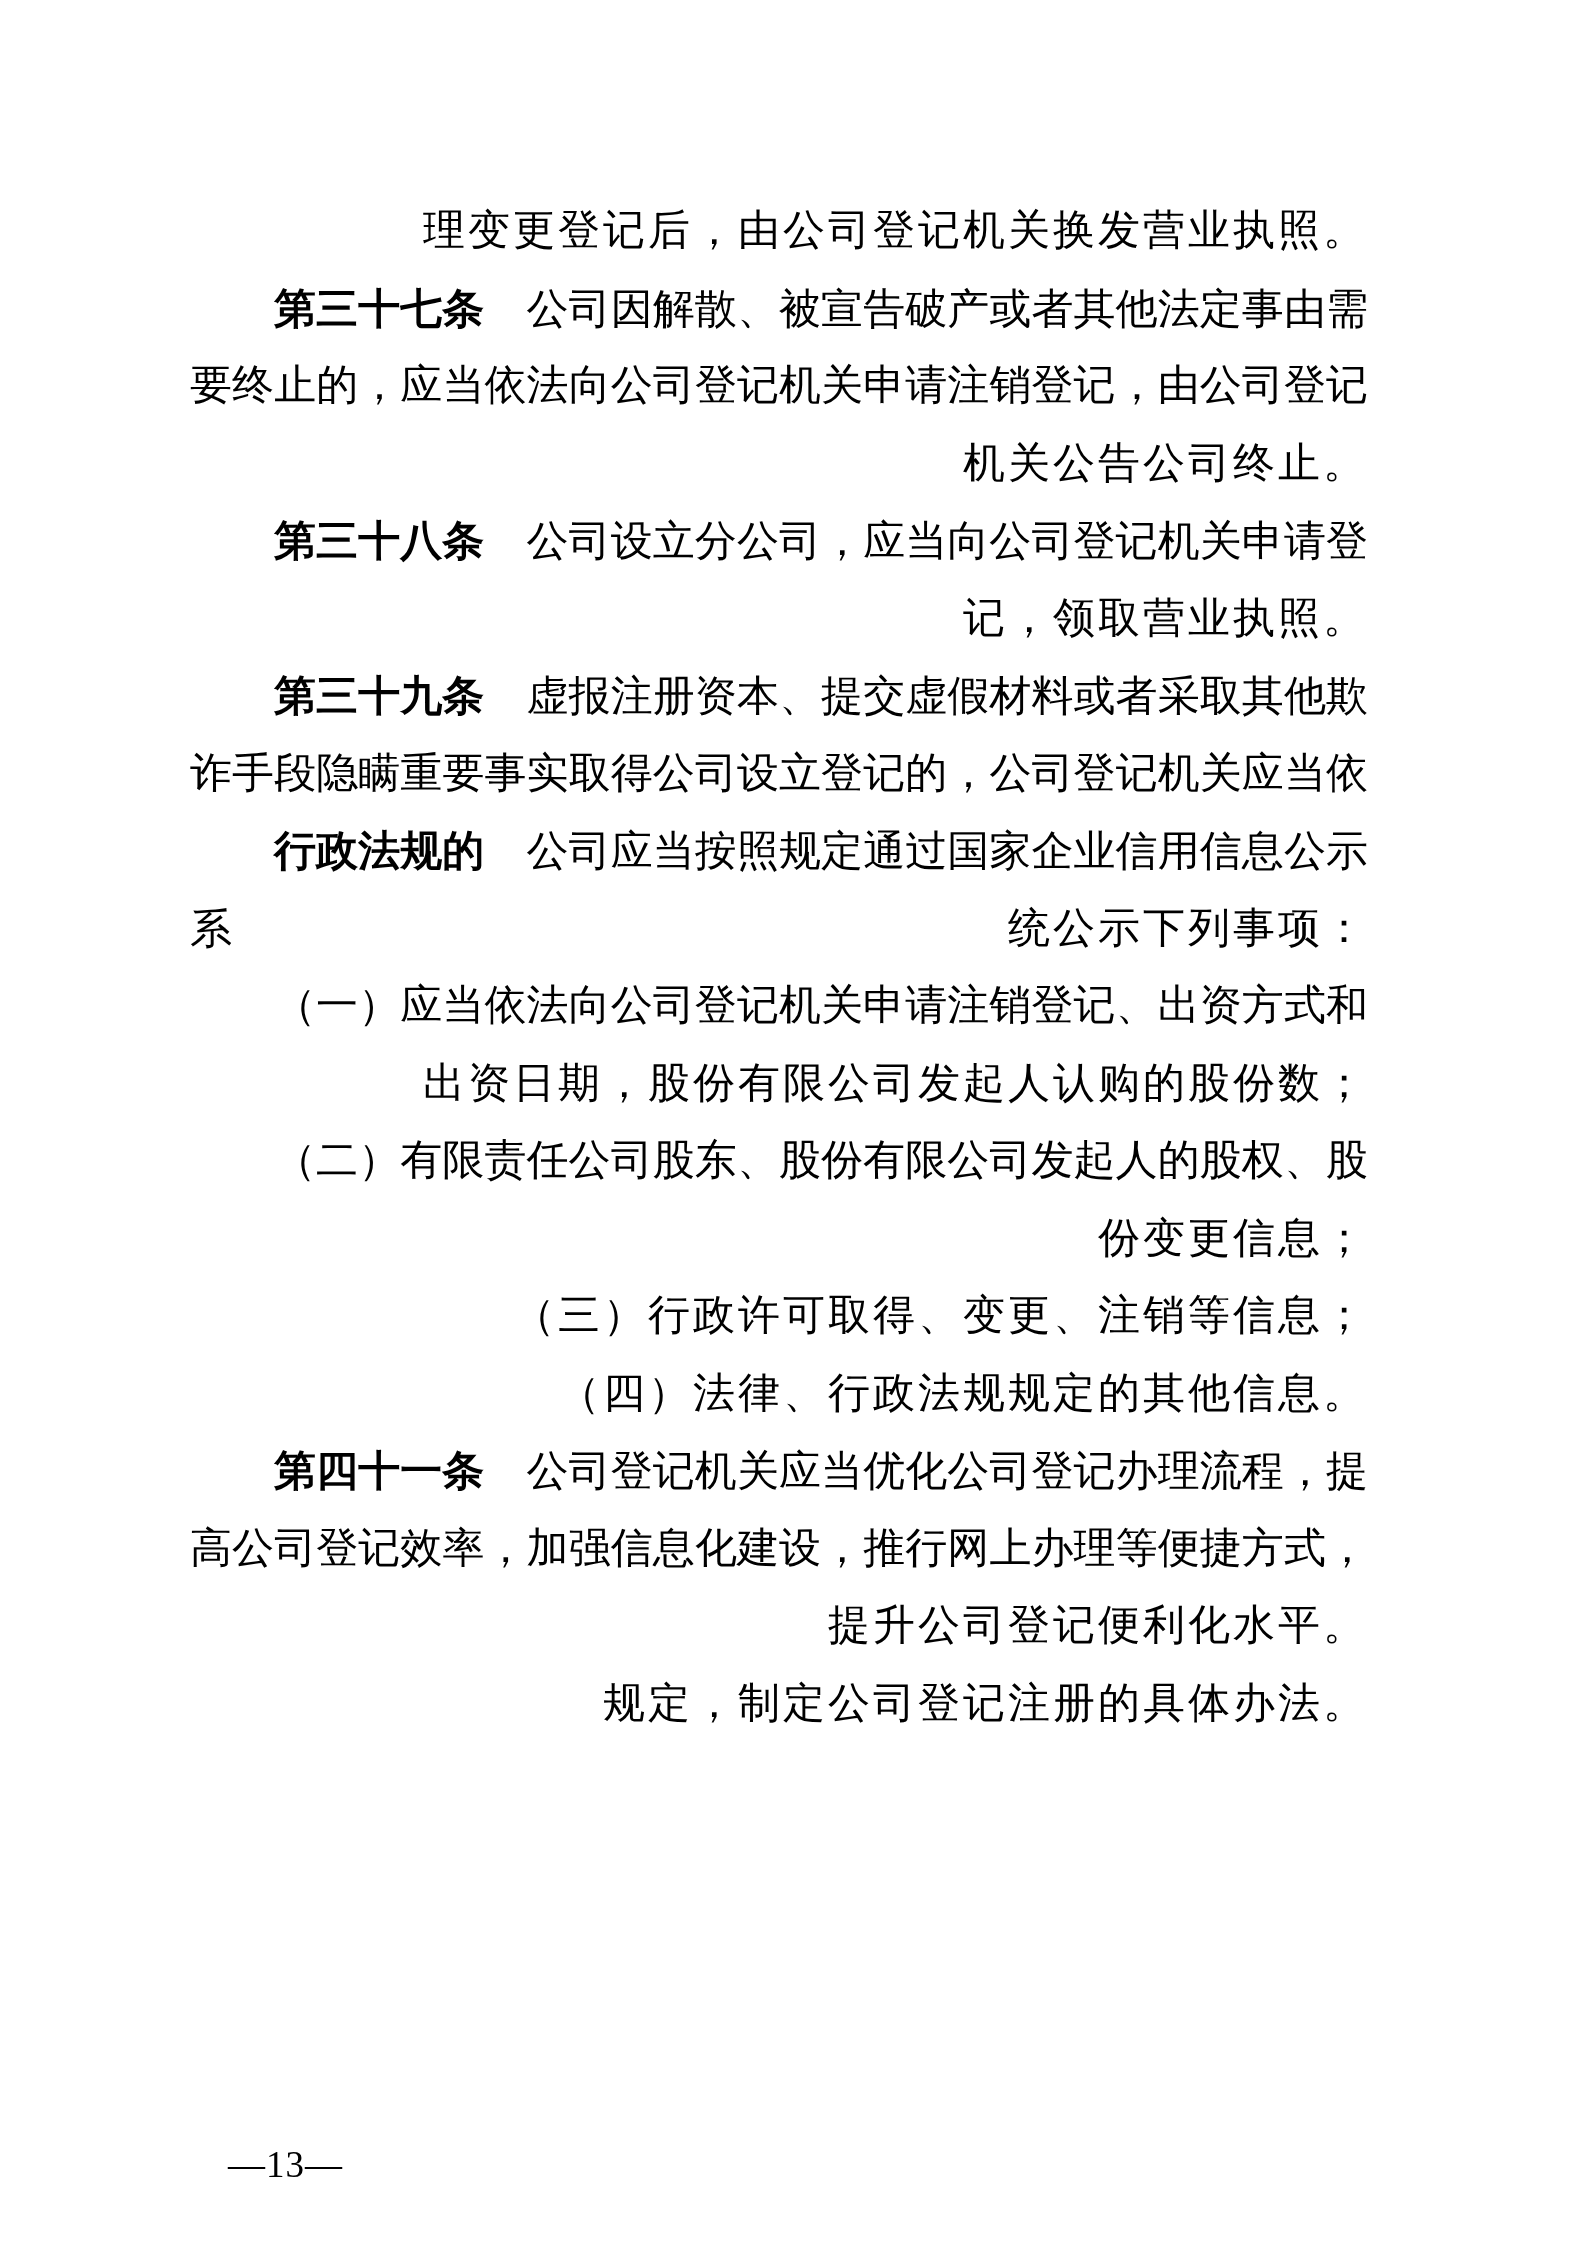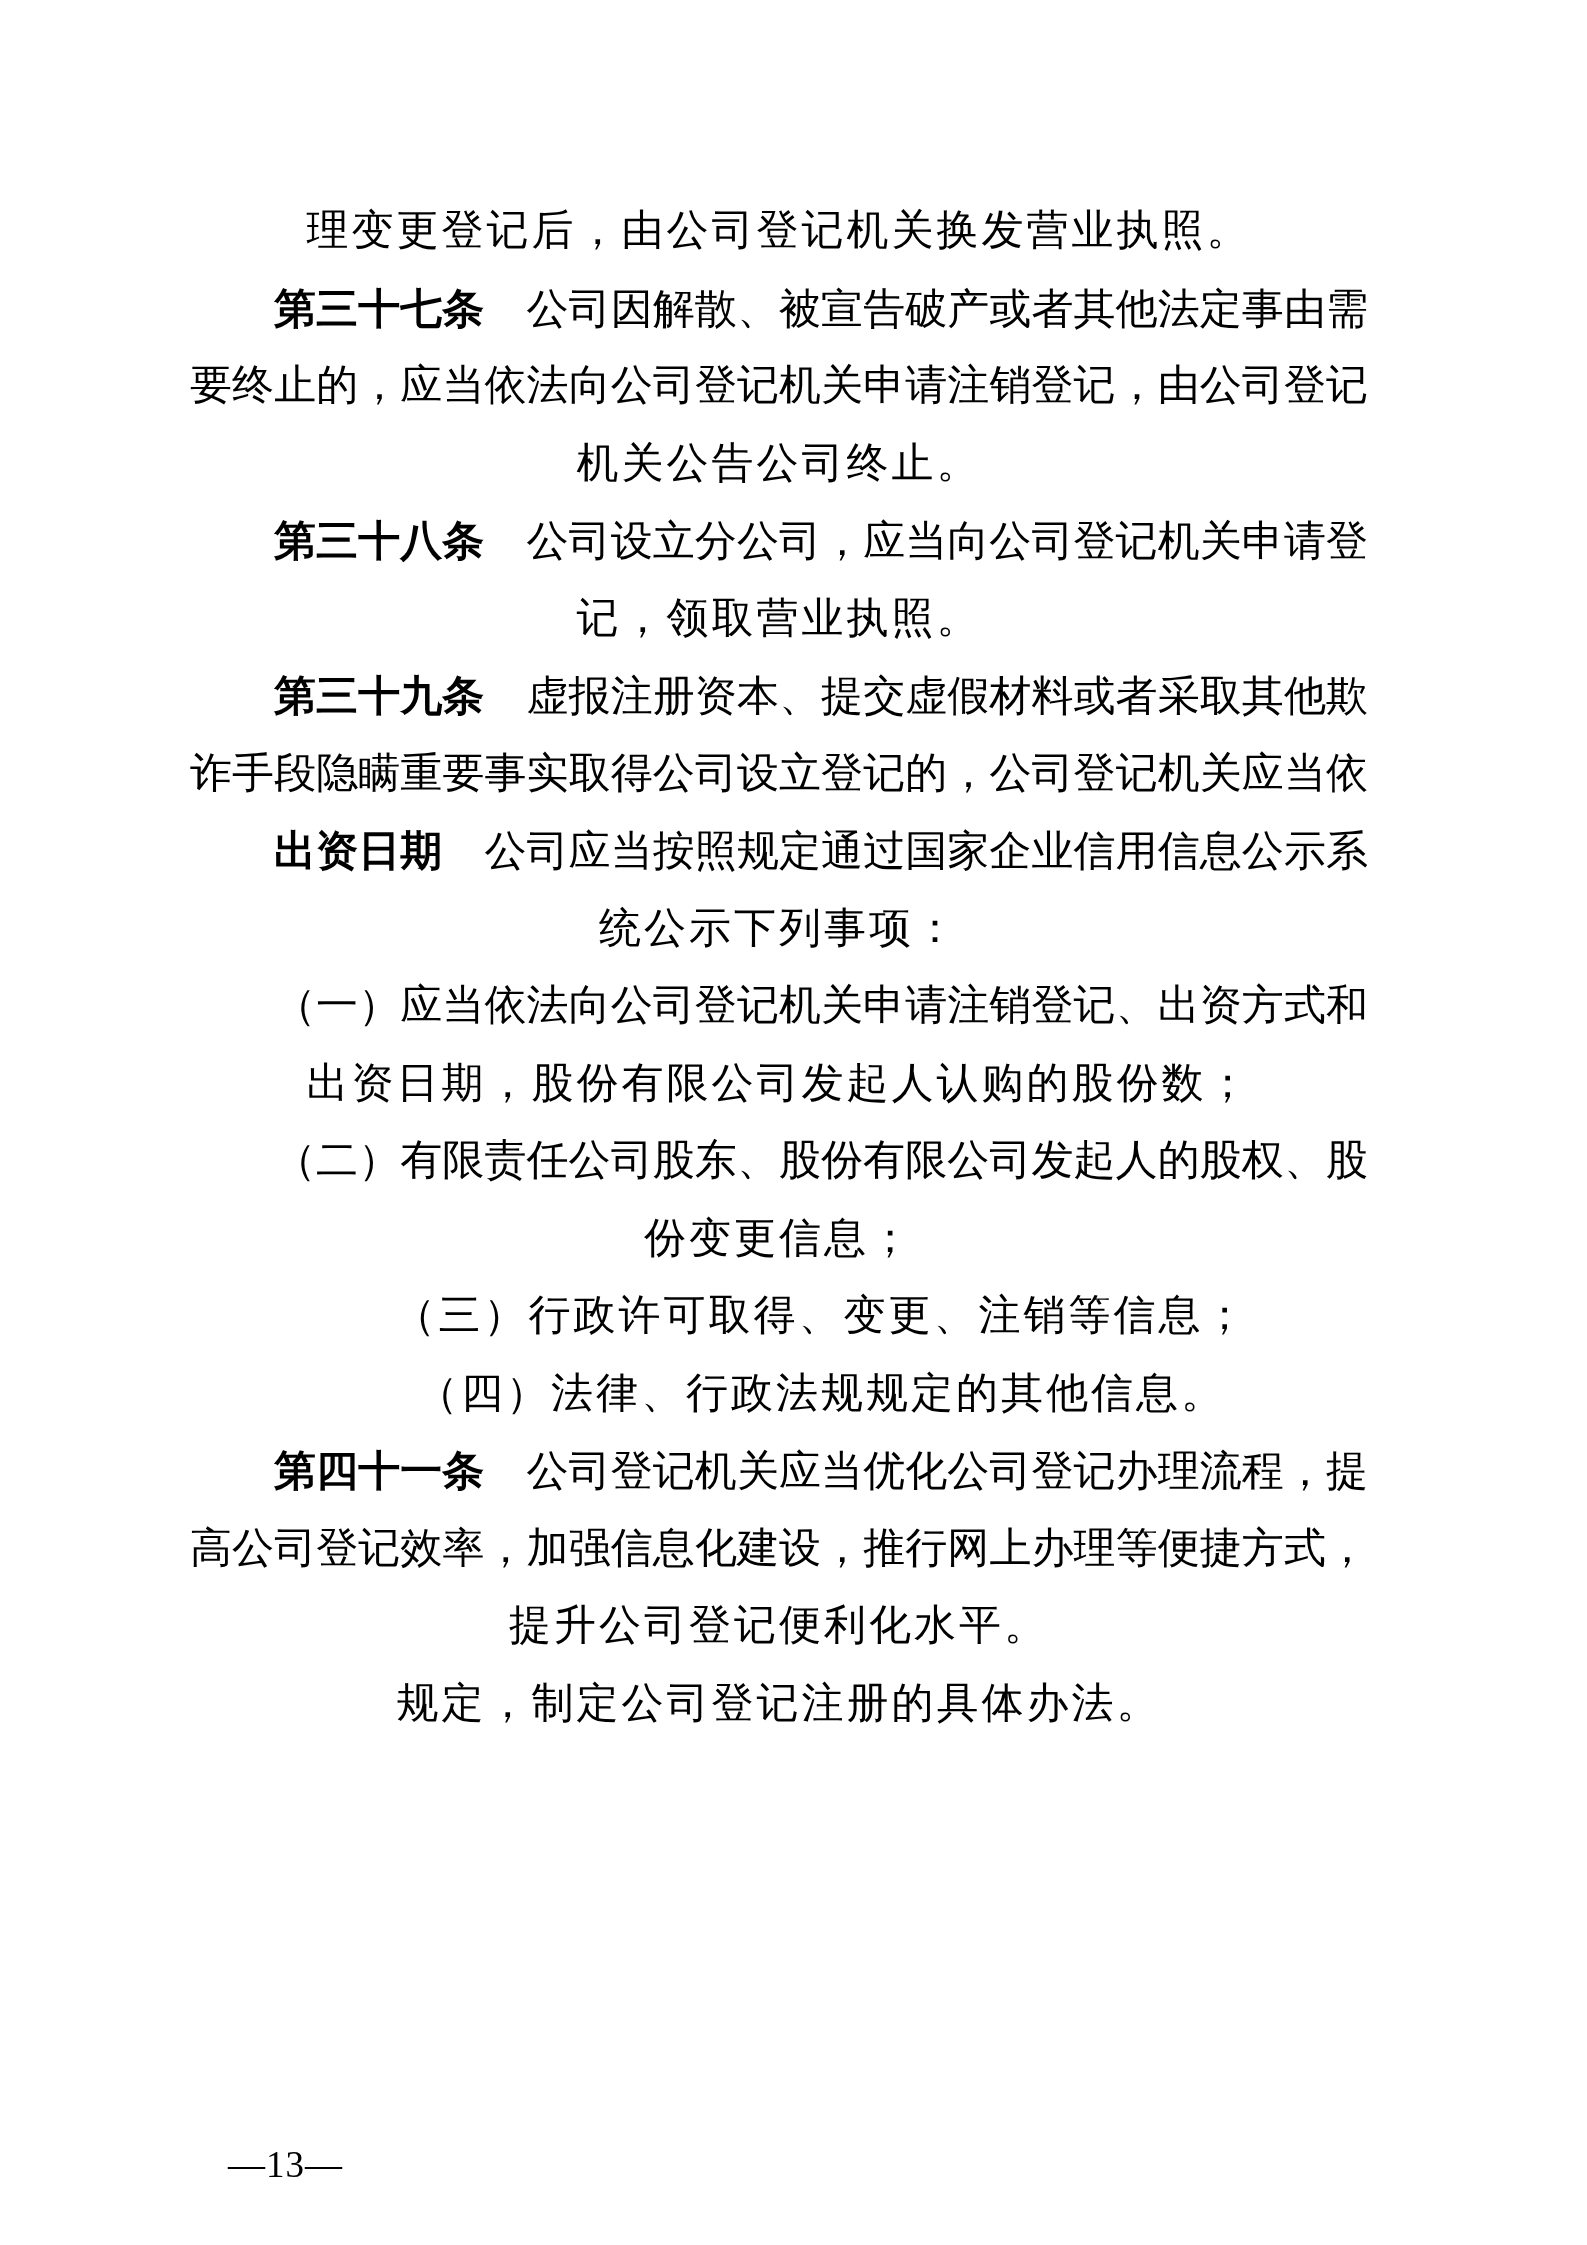--- a/index.html
+++ b/index.html
@@ -20,21 +20,21 @@
     position: absolute;
     left: 190px;
     top: 192px;
     width: 1178px;
     font-size: 42px;
   }
   .line {
     height: 77.5px;
     line-height: 77.5px;
     letter-spacing: 3px;
-    text-align: center;
+    text-align: right;
     white-space: normal;
   }
   .line.fill {
     letter-spacing: 0;
     text-align: justify;
     text-align-last: justify;
   }
   .line.indent {
     text-indent: 2em;
   }
@@ -59,21 +59,21 @@
 <div class="page">
   <div class="text-block" id="text-block">
       <div class="line"><span class="seg">理变更登记后，由公司登记机关换发营业执照。</span></div>
       <div class="line indent fill"><span class="seg-bold">第三十七条</span><span class="seg">　公司因解散、被宣告破产或者其他法定事由需</span></div>
       <div class="line fill"><span class="seg">要终止的，应当依法向公司登记机关申请注销登记，由公司登记</span></div>
       <div class="line"><span class="seg">机关公告公司终止。</span></div>
       <div class="line indent fill"><span class="seg-bold">第三十八条</span><span class="seg">　公司设立分公司，应当向公司登记机关申请登</span></div>
       <div class="line"><span class="seg">记，领取营业执照。</span></div>
       <div class="line indent fill"><span class="seg-bold">第三十九条</span><span class="seg">　虚报注册资本、提交虚假材料或者采取其他欺</span></div>
       <div class="line fill"><span class="seg">诈手段隐瞒重要事实取得公司设立登记的，公司登记机关应当依</span></div>
-      <div class="line indent fill"><span class="seg-bold">出资日期</span><span class="seg">　公司应当按照规定通过国家企业信用信息公示系</span></div>
+      <div class="line indent fill"><span class="seg-bold">行政法规的</span><span class="seg">　公司应当按照规定通过国家企业信用信息公示系</span></div>
       <div class="line"><span class="seg">统公示下列事项：</span></div>
       <div class="line indent fill"><span class="seg">（一）应当依法向公司登记机关申请注销登记、出资方式和</span></div>
       <div class="line"><span class="seg">出资日期，股份有限公司发起人认购的股份数；</span></div>
       <div class="line indent fill"><span class="seg">（二）有限责任公司股东、股份有限公司发起人的股权、股</span></div>
       <div class="line"><span class="seg">份变更信息；</span></div>
       <div class="line indent"><span class="seg">（三）行政许可取得、变更、注销等信息；</span></div>
       <div class="line indent"><span class="seg">（四）法律、行政法规规定的其他信息。</span></div>
       <div class="line indent fill"><span class="seg-bold">第四十一条</span><span class="seg">　公司登记机关应当优化公司登记办理流程，提</span></div>
       <div class="line fill"><span class="seg">高公司登记效率，加强信息化建设，推行网上办理等便捷方式，</span></div>
       <div class="line"><span class="seg">提升公司登记便利化水平。</span></div>

